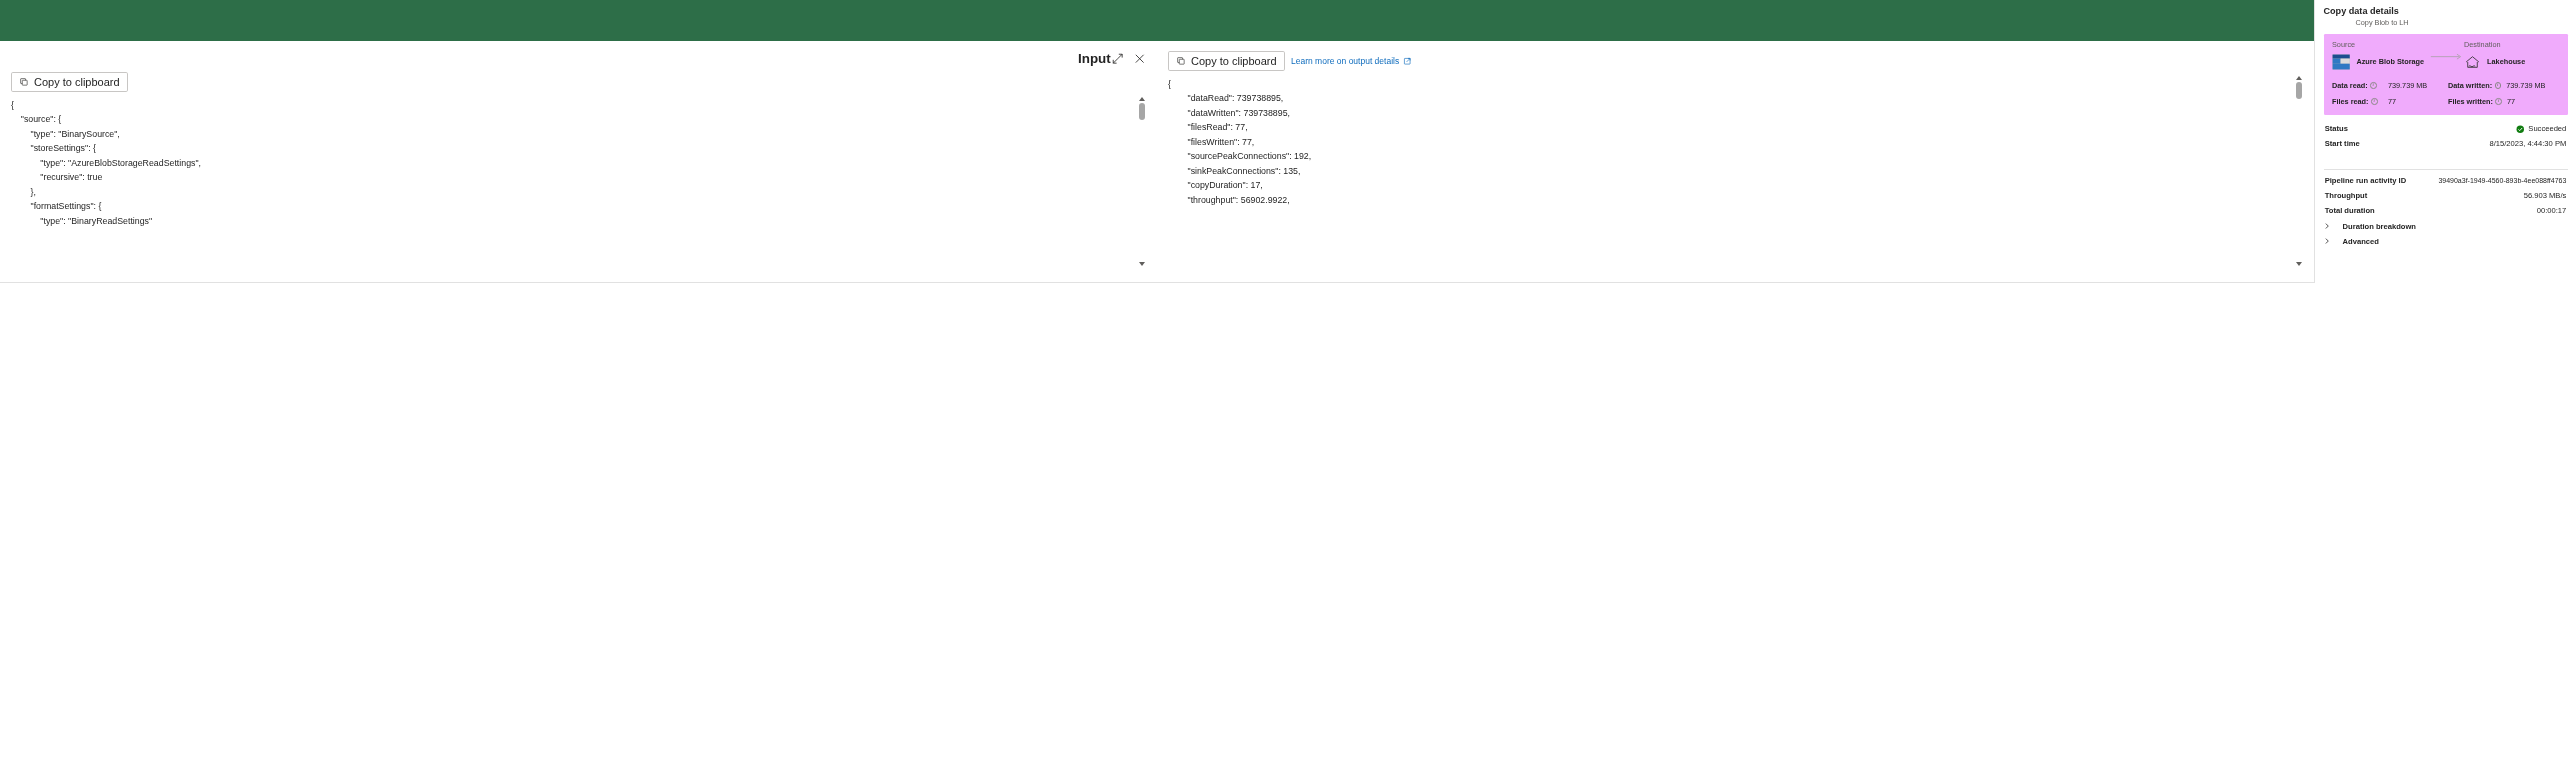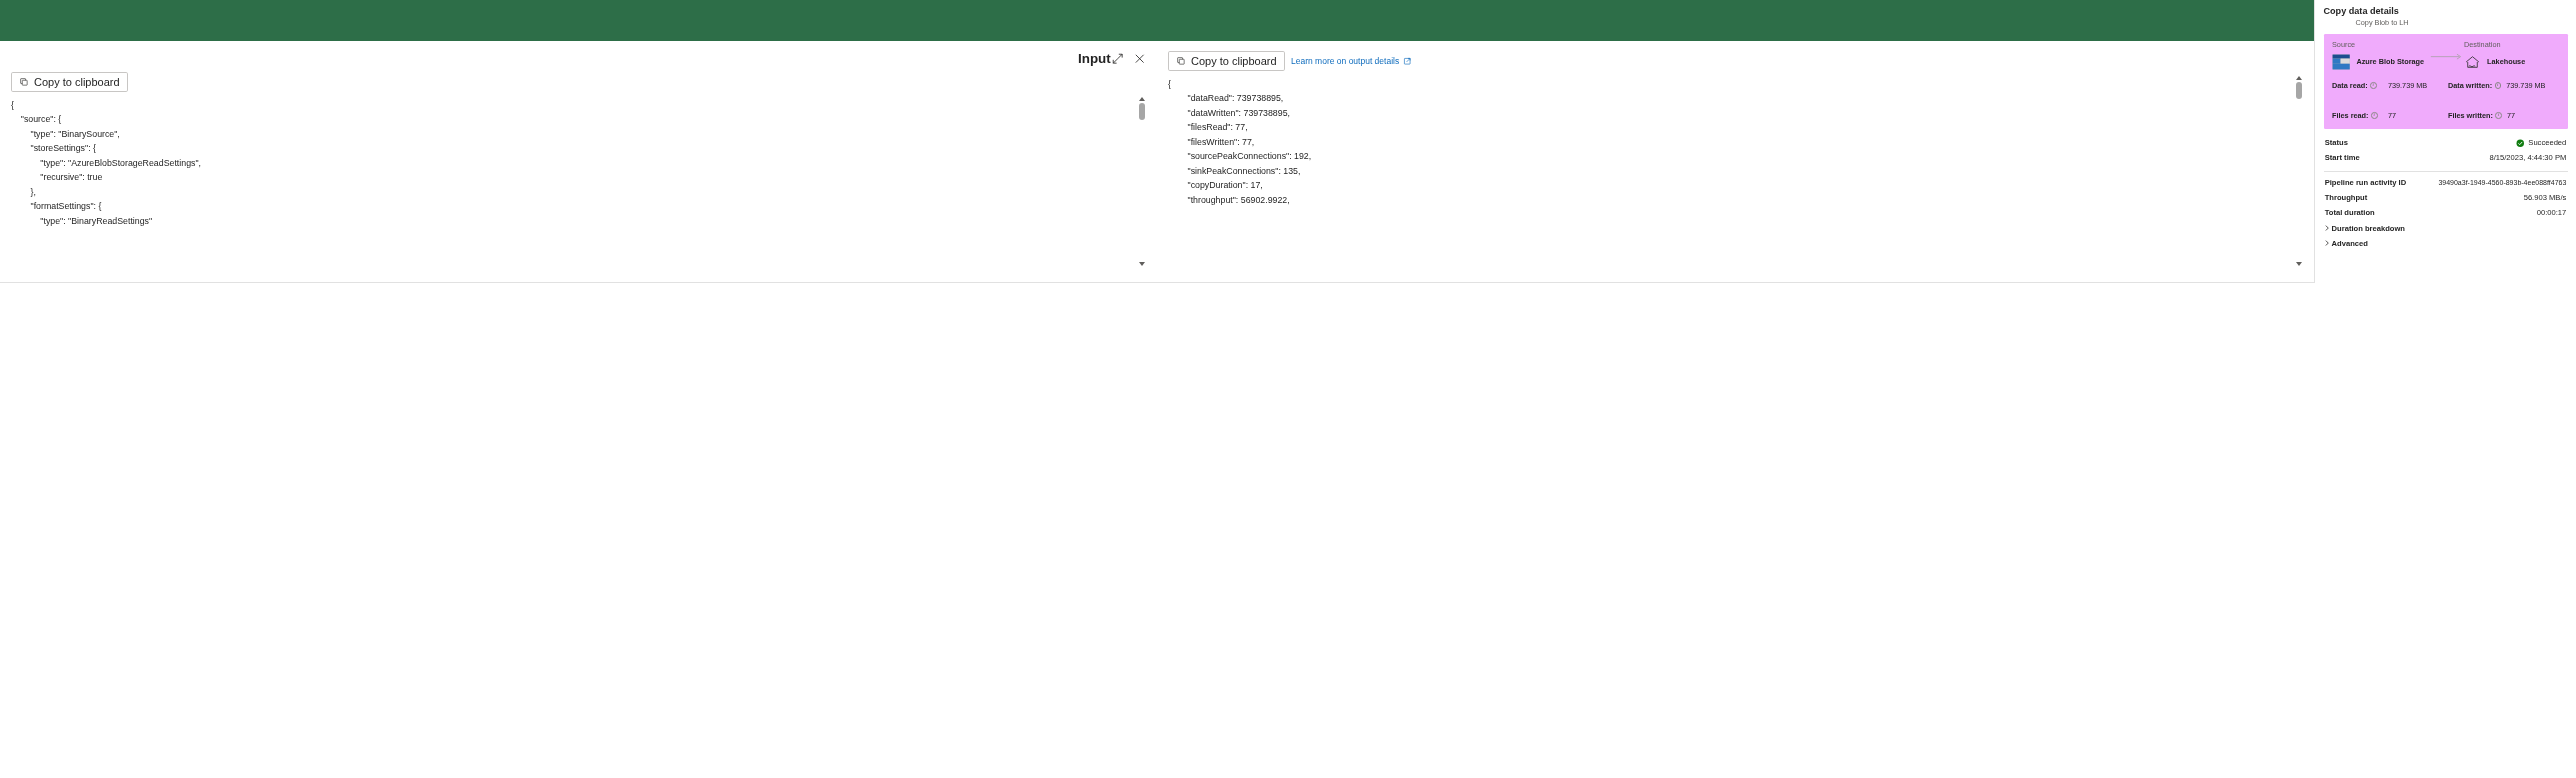--- a/index.html
+++ b/index.html
@@ -182,21 +182,21 @@
   .arrow-between svg { width: 32px; height: 7.3px; color: #a19f9d; }
   .flow-stats {
     display: flex;
     margin-top: 11px;
     gap: 4.9px;
   }
   .flow-stats-col {
     flex: 1;
     display: flex;
     flex-direction: column;
-    gap: 21px;
+    gap: 7px;
   }
   .stat-row {
     display: flex;
     align-items: flex-start;
     gap: 4.9px;
     font-size: 7.3px;
   }
   .stat-row .k {
     color: #242424;
     font-weight: 600;
@@ -219,27 +219,27 @@
   .kv-block { margin-top: 6.1px; }
   .kv-row {
     display: flex;
     justify-content: space-between;
     align-items: center;
     padding: 3px 1.2px;
     font-size: 7.6px;
   }
   .kv-row .key { color: #242424; font-weight: 600; }
   .kv-row .val { color: #242424; }
-  .kv-row.hr-after { border-bottom: 0.6px solid #e1e1e1; padding-bottom: 9px; margin-bottom: 2.4px; }
+  .kv-row.hr-after { border-bottom: 0.6px solid #e1e1e1; padding-bottom: 21px; margin-bottom: 2.4px; }
   .status-val { display:inline-flex; align-items:center; gap:3.7px; }
   .check-ico { width:8.5px; height:8.5px; }
   .expand-row {
     display: flex;
     align-items: center;
-    gap: 2px;
+    gap: 13px;
     padding: 3.7px 0 2.4px 0;
     font-size: 7.6px;
     font-weight: 600;
     cursor: pointer;
     color: #242424;
   }
   .chev { width:6.1px; height:6.1px; display:inline-block; }
   
   .blob-ico { width:18.3px; height:16px; }
   .lake-ico { width:17px; height:16px; }

